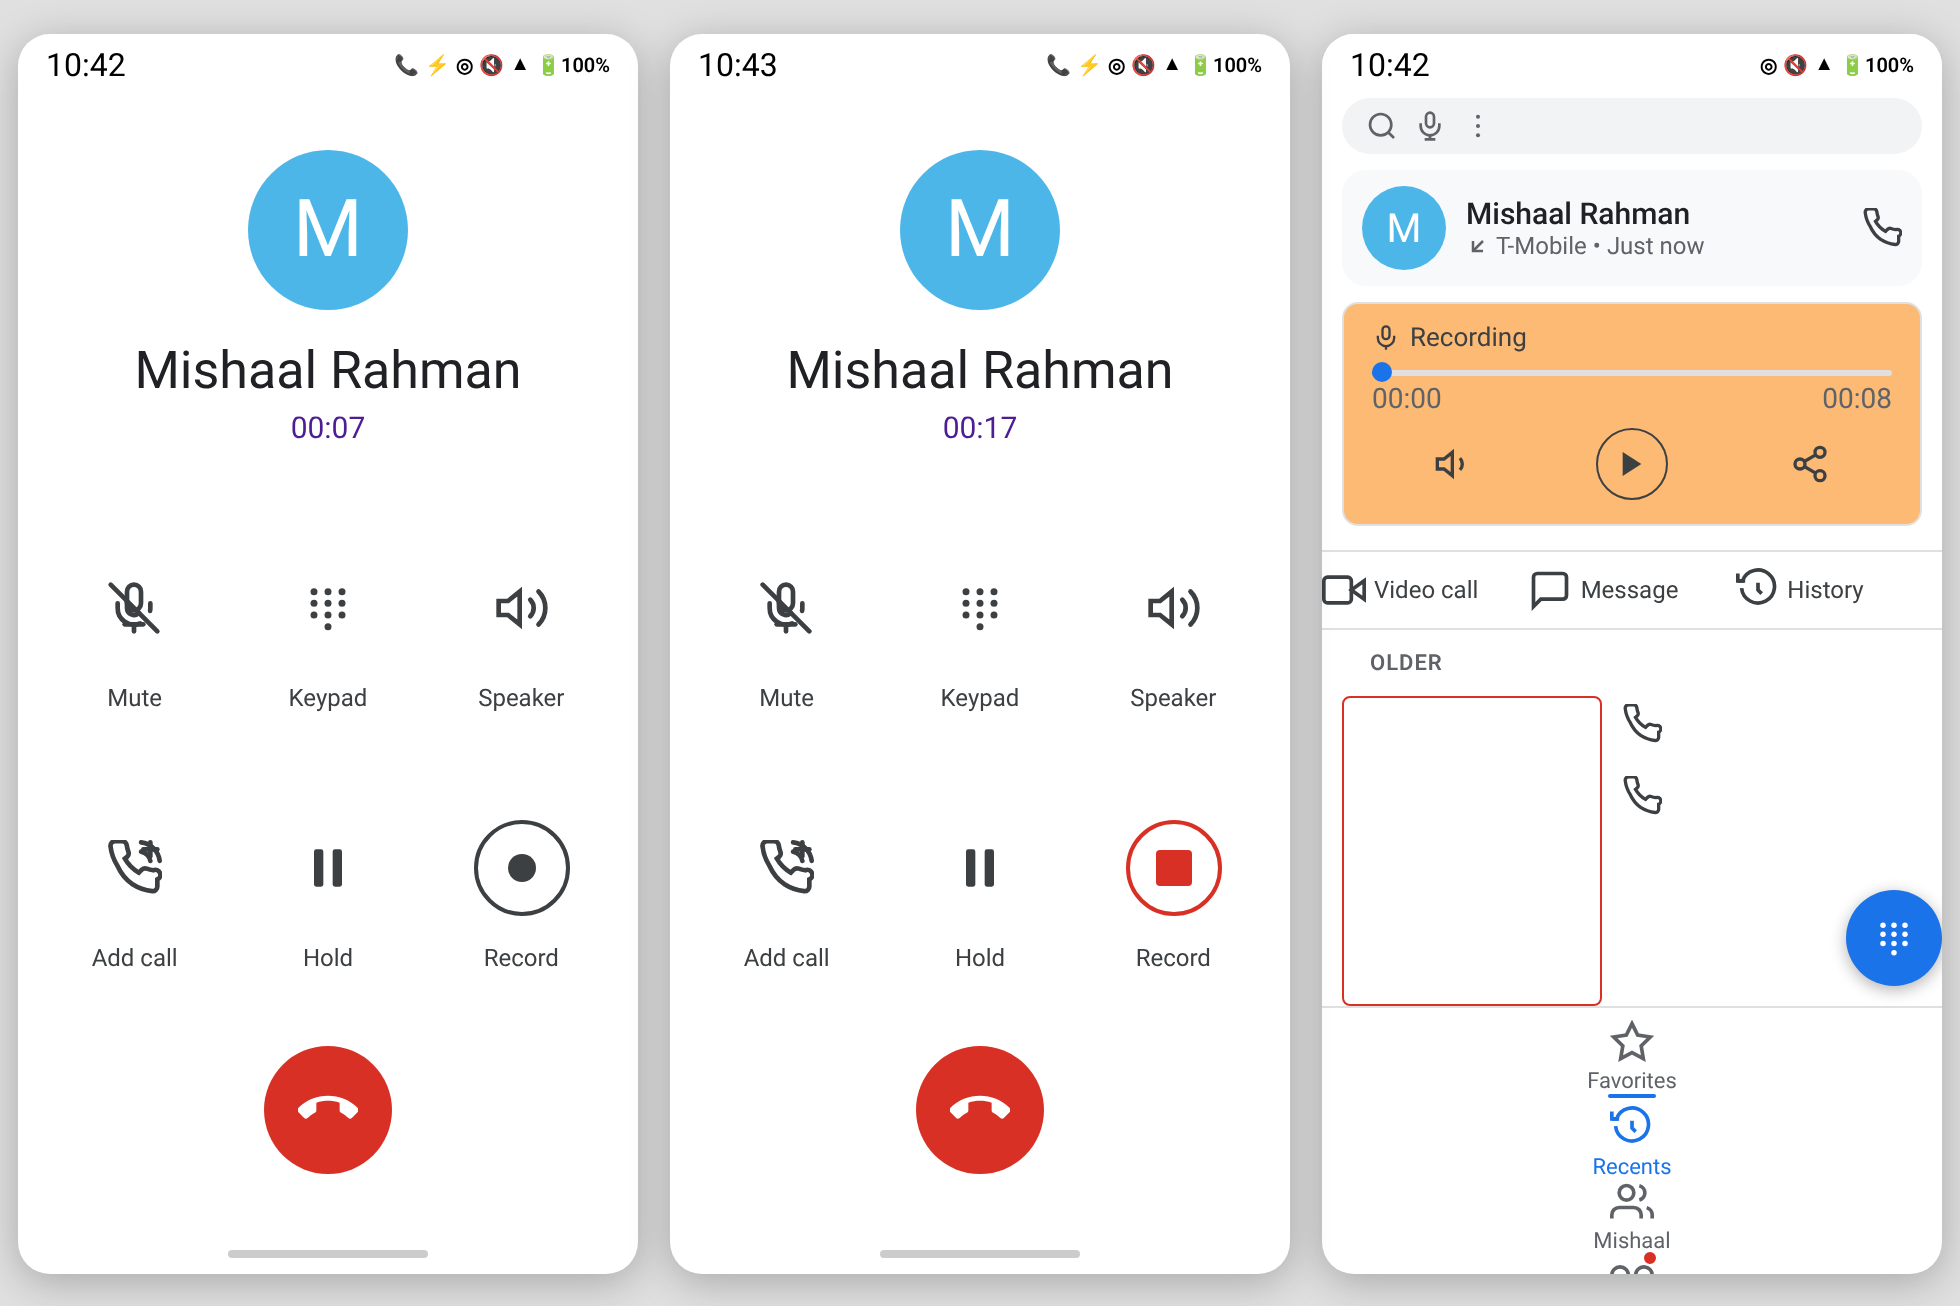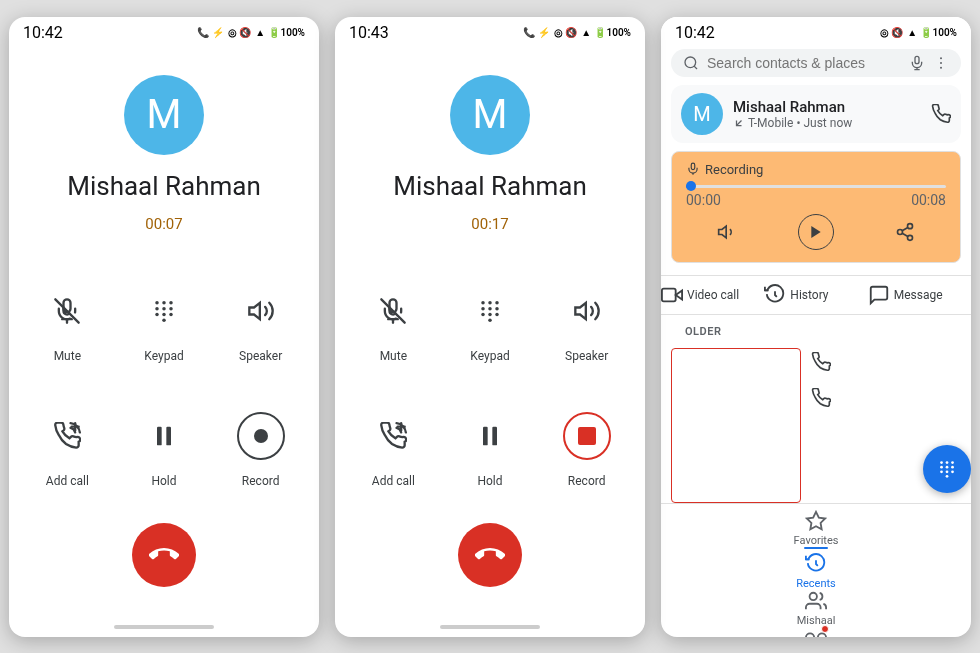--- a/index.html
+++ b/index.html
@@ -73,22 +73,22 @@
     }
     .caller-name {
       font-size: 26px;
       font-weight: 400;
       color: #202124;
       margin-top: 16px;
       text-align: center;
     }
     .call-duration {
       font-size: 15px;
-      color: #a16207;
-      margin-top: 14px;
+      color: #4c1d95;
+      margin-top: 4px;
     }
     
     .call-controls {
       display: grid;
       grid-template-columns: repeat(3, 1fr);
       gap: 0;
       padding: 30px 10px 0 10px;
       flex: 1;
     }
     .control-btn {
@@ -633,21 +633,20 @@
         <span>▲</span>
         <span>🔋100%</span>
       </div>
     </div>
 
     <div class="search-bar">
       <svg width="16" height="16" viewBox="0 0 24 24" fill="none" stroke="#5f6368" stroke-width="2">
           <circle cx="11" cy="11" r="8"></circle>
           <line x1="21" y1="21" x2="16.65" y2="16.65"></line>
         </svg>
-      <input type="text" readonly="" placeholder="Search contacts &amp; places" style="">
       <svg width="16" height="16" viewBox="0 0 24 24" fill="none" stroke="#5f6368" stroke-width="2">
           <rect x="9" y="2" width="6" height="11" rx="3"></rect>
           <path d="M5 10v2a7 7 0 0 0 14 0v-2"></path>
           <line x1="12" y1="19" x2="12" y2="22"></line>
           <line x1="8" y1="22" x2="16" y2="22"></line>
         </svg>
       <svg width="16" height="16" viewBox="0 0 24 24" fill="#5f6368">
           <circle cx="12" cy="5" r="1.5"></circle>
           <circle cx="12" cy="12" r="1.5"></circle>
           <circle cx="12" cy="19" r="1.5"></circle>
@@ -714,31 +713,31 @@
     <div class="action-row">
       <div class="action-btn">
         <svg width="22" height="22" viewBox="0 0 24 24" fill="none" stroke="#3c4043" stroke-width="2">
             <polygon points="23 7 16 12 23 17 23 7"></polygon>
             <rect x="1" y="5" width="15" height="14" rx="2"></rect>
           </svg>
         <span class="action-btn-label">Video call</span>
       </div>
       <div class="action-btn">
         <svg width="22" height="22" viewBox="0 0 24 24" fill="none" stroke="#3c4043" stroke-width="2">
+            <path d="M21 15a2 2 0 0 1-2 2H7l-4 4V5a2 2 0 0 1 2-2h14a2 2 0 0 1 2 2z"></path>
+          </svg>
+        <span class="action-btn-label">Message</span>
+      </div>
+      <div class="action-btn">
+        <svg width="22" height="22" viewBox="0 0 24 24" fill="none" stroke="#3c4043" stroke-width="2">
             <polyline points="12 8 12 12 14 14"></polyline>
             <path d="M3.05 11a9 9 0 1 0 .5-4H1"></path>
             <polyline points="1 3 1 7 5 7"></polyline>
           </svg>
         <span class="action-btn-label">History</span>
-      </div>
-      <div class="action-btn">
-        <svg width="22" height="22" viewBox="0 0 24 24" fill="none" stroke="#3c4043" stroke-width="2">
-            <path d="M21 15a2 2 0 0 1-2 2H7l-4 4V5a2 2 0 0 1 2-2h14a2 2 0 0 1 2 2z"></path>
-          </svg>
-        <span class="action-btn-label">Message</span>
       </div>
     </div>
 
     <div class="older-area">
       <div class="section-label">OLDER</div>
       <div style="display:flex; gap:10px; align-items:flex-start;">
         <div class="older-placeholder"></div>
         <div style="display:flex; flex-direction:column; gap:16px; padding-top:10px;">
           <svg width="20" height="20" viewBox="0 0 24 24" fill="none" stroke="#3c4043" stroke-width="2">
               <path d="M22 16.92v3a2 2 0 0 1-2.18 2 19.79 19.79 0 0 1-8.63-3.07A19.5 19.5 0 0 1 5 11.22 19.79 19.79 0 0 1 1.92 2.6 2 2 0 0 1 3.89.5h3a2 2 0 0 1 2 1.72 12.84 12.84 0 0 0 .7 2.81 2 2 0 0 1-.45 2.11L8.09 8a16 16 0 0 0 6 6l1.27-1.27a2 2 0 0 1 2.11-.45 12.84 12.84 0 0 0 2.81.7A2 2 0 0 1 22 16.92z"></path>

